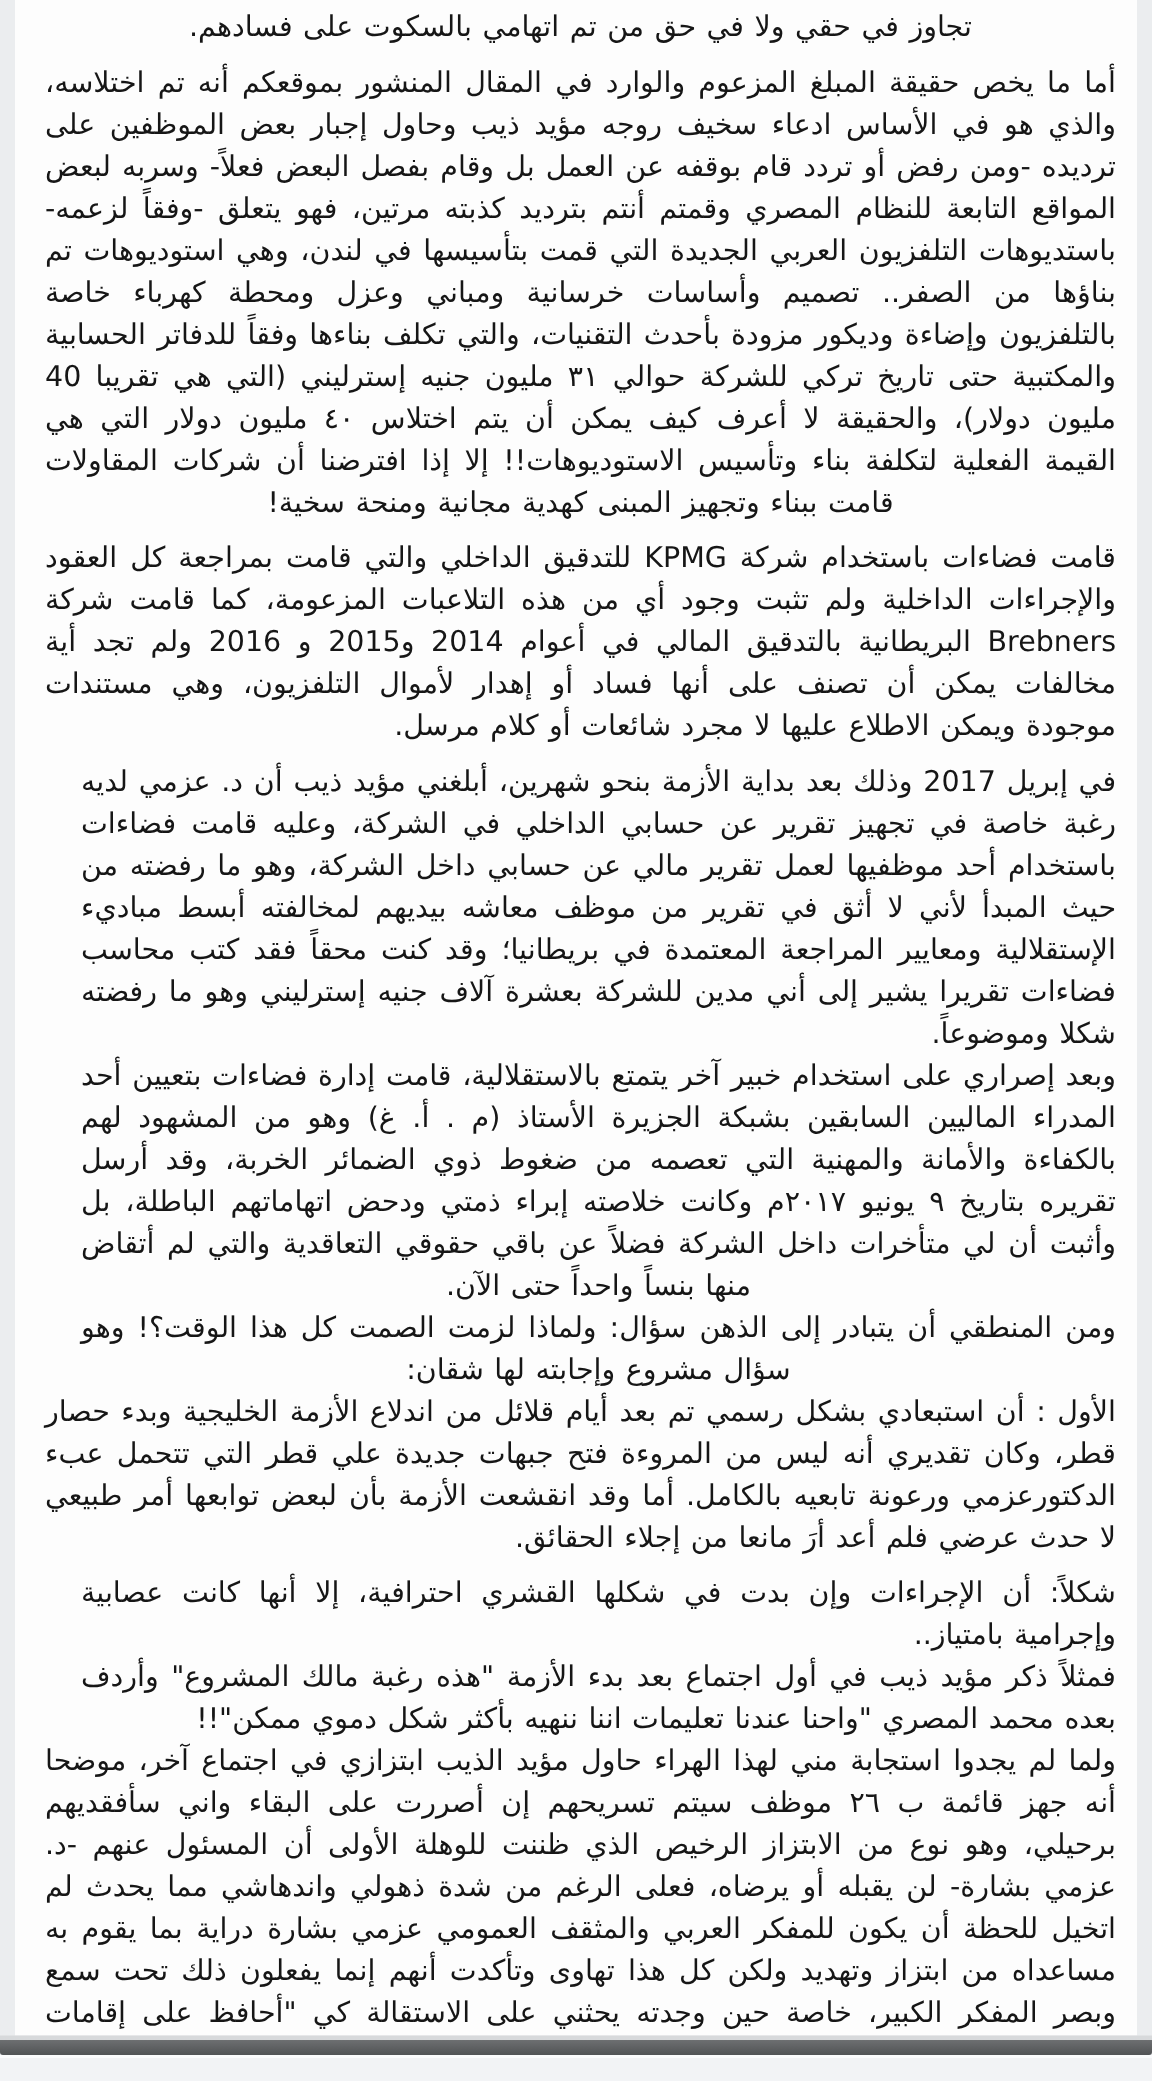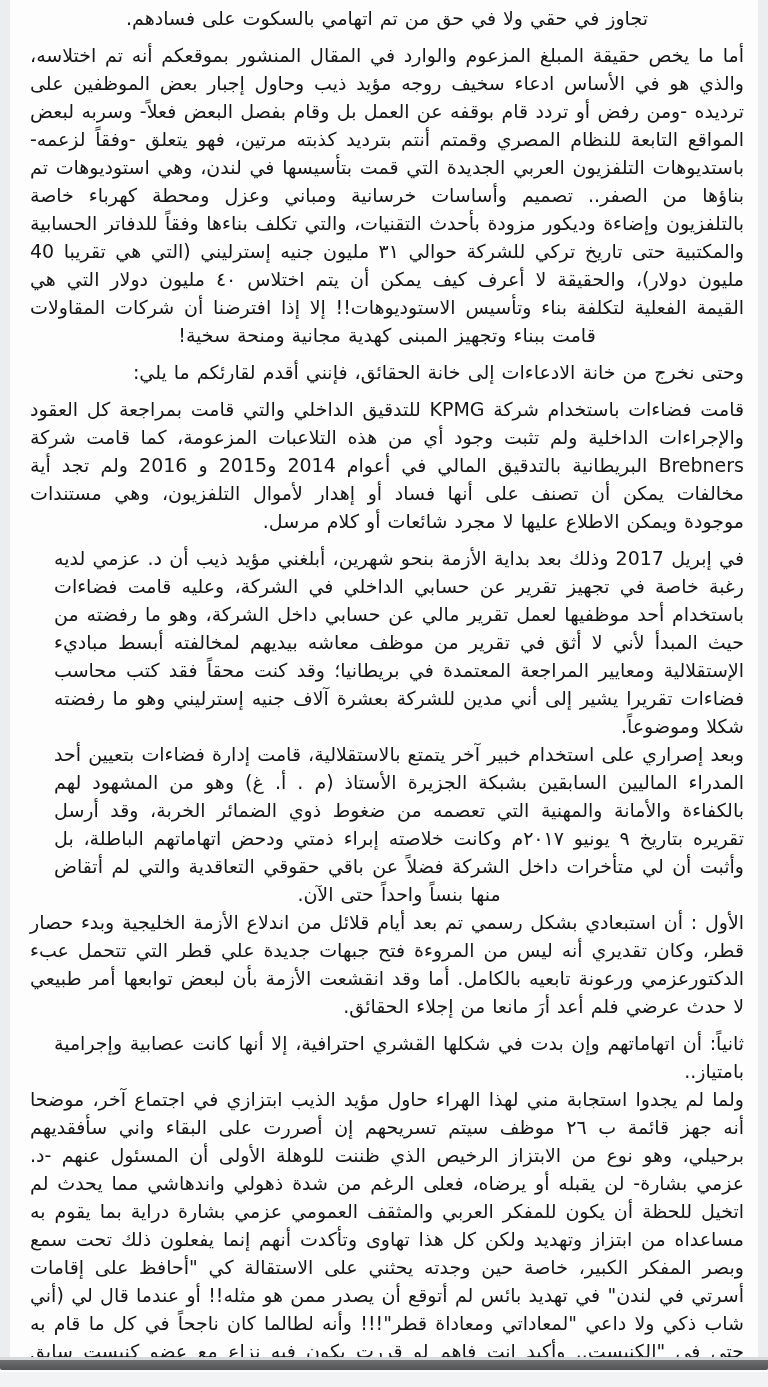--- a/index.html
+++ b/index.html
@@ -77,26 +77,27 @@
   }
 </style>
 </head>
 <body>
 
 <div class="screen">
 
   <div class="doc-page" dir="rtl" lang="ar">
     <p class="para lc">تجاوز في حقي ولا في حق من تم اتهامي بالسكوت على فسادهم.</p>
     <p class="para lc">أما ما يخص حقيقة المبلغ المزعوم والوارد في المقال المنشور بموقعكم أنه تم اختلاسه، والذي هو في الأساس ادعاء سخيف روجه مؤيد ذيب وحاول إجبار بعض الموظفين على ترديده -ومن رفض أو تردد قام بوقفه عن العمل بل وقام بفصل البعض فعلاً- وسربه لبعض المواقع التابعة للنظام المصري وقمتم أنتم بترديد كذبته مرتين، فهو يتعلق -وفقاً لزعمه- باستديوهات التلفزيون العربي الجديدة التي قمت بتأسيسها في لندن، وهي استوديوهات تم بناؤها من الصفر.. تصميم وأساسات خرسانية ومباني وعزل ومحطة كهرباء خاصة بالتلفزيون وإضاءة وديكور مزودة بأحدث التقنيات، والتي تكلف بناءها وفقاً للدفاتر الحسابية والمكتبية حتى تاريخ تركي للشركة حوالي ٣١ مليون جنيه إسترليني (التي هي تقريبا 40 مليون دولار)، والحقيقة لا أعرف كيف يمكن أن يتم اختلاس ٤٠ مليون دولار التي هي القيمة الفعلية لتكلفة بناء وتأسيس الاستوديوهات!! إلا إذا افترضنا أن شركات المقاولات قامت ببناء وتجهيز المبنى كهدية مجانية ومنحة سخية!</p>
-    <p class="para">وحتى نخرج من خانة الادعاءات إلى خانة الحقائق، فإنني أقدم لقارئكم ما يلي:</p>
     <p class="para">قامت فضاءات باستخدام شركة KPMG للتدقيق الداخلي والتي قامت بمراجعة كل العقود والإجراءات الداخلية ولم تثبت وجود أي من هذه التلاعبات المزعومة، كما قامت شركة Brebners البريطانية بالتدقيق المالي في أعوام 2014 و2015 و 2016 ولم تجد أية مخالفات يمكن أن تصنف على أنها فساد أو إهدار لأموال التلفزيون، وهي مستندات موجودة ويمكن الاطلاع عليها لا مجرد شائعات أو كلام مرسل.</p>
     <p class="para tight">في إبريل 2017 وذلك بعد بداية الأزمة بنحو شهرين، أبلغني مؤيد ذيب أن د. عزمي لديه رغبة خاصة في تجهيز تقرير عن حسابي الداخلي في الشركة، وعليه قامت فضاءات باستخدام أحد موظفيها لعمل تقرير مالي عن حسابي داخل الشركة، وهو ما رفضته من حيث المبدأ لأني لا أثق في تقرير من موظف معاشه بيديهم لمخالفته أبسط مباديء الإستقلالية ومعايير المراجعة المعتمدة في بريطانيا؛ وقد كنت محقاً فقد كتب محاسب فضاءات تقريرا يشير إلى أني مدين للشركة بعشرة آلاف جنيه إسترليني وهو ما رفضته شكلا وموضوعاً.</p>
     <p class="para tight lc">وبعد إصراري على استخدام خبير آخر يتمتع بالاستقلالية، قامت إدارة فضاءات بتعيين أحد المدراء الماليين السابقين بشبكة الجزيرة الأستاذ (م . أ. غ) وهو من المشهود لهم بالكفاءة والأمانة والمهنية التي تعصمه من ضغوط ذوي الضمائر الخربة، وقد أرسل تقريره بتاريخ ٩ يونيو ٢٠١٧م وكانت خلاصته إبراء ذمتي ودحض اتهاماتهم الباطلة، بل وأثبت أن لي متأخرات داخل الشركة فضلاً عن باقي حقوقي التعاقدية والتي لم أتقاض منها بنساً واحداً حتى الآن.</p>
+    <p class="para tight lc">ومن المنطقي أن يتبادر إلى الذهن سؤال: ولماذا لزمت الصمت كل هذا الوقت؟! وهو سؤال مشروع وإجابته لها شقان:</p>
     <p class="para">الأول : أن استبعادي بشكل رسمي تم بعد أيام قلائل من اندلاع الأزمة الخليجية وبدء حصار قطر، وكان تقديري أنه ليس من المروءة فتح جبهات جديدة علي قطر التي تتحمل عبء الدكتورعزمي ورعونة تابعيه بالكامل. أما وقد انقشعت الأزمة بأن لبعض توابعها أمر طبيعي لا حدث عرضي فلم أعد أرَ مانعا من إجلاء الحقائق.</p>
-    <p class="para tight">ثانياً: أن اتهاماتهم وإن بدت في شكلها القشري احترافية، إلا أنها كانت عصابية وإجرامية بامتياز..</p>
+    <p class="para tight">شكلاً: أن الإجراءات وإن بدت في شكلها القشري احترافية، إلا أنها كانت عصابية وإجرامية بامتياز..</p>
+    <p class="para tight">فمثلاً ذكر مؤيد ذيب في أول اجتماع بعد بدء الأزمة "هذه رغبة مالك المشروع" وأردف بعده محمد المصري "واحنا عندنا تعليمات اننا ننهيه بأكثر شكل دموي ممكن"!!</p>
     <p class="para">ولما لم يجدوا استجابة مني لهذا الهراء حاول مؤيد الذيب ابتزازي في اجتماع آخر، موضحا أنه جهز قائمة ب ٢٦ موظف سيتم تسريحهم إن أصررت على البقاء واني سأفقديهم برحيلي، وهو نوع من الابتزاز الرخيص الذي ظننت للوهلة الأولى أن المسئول عنهم -د. عزمي بشارة- لن يقبله أو يرضاه، فعلى الرغم من شدة ذهولي واندهاشي مما يحدث لم اتخيل للحظة أن يكون للمفكر العربي والمثقف العمومي عزمي بشارة دراية بما يقوم به مساعداه من ابتزاز وتهديد ولكن كل هذا تهاوى وتأكدت أنهم إنما يفعلون ذلك تحت سمع وبصر المفكر الكبير، خاصة حين وجدته يحثني على الاستقالة كي "أحافظ على إقامات أسرتي في لندن" في تهديد بائس لم أتوقع أن يصدر ممن هو مثله!! أو عندما قال لي (أني شاب ذكي ولا داعي "لمعاداتي ومعاداة قطر"!!! وأنه لطالما كان ناجحاً في كل ما قام به حتى في "الكنيست.. وأكيد انت فاهم لو قررت يكون فيه نزاع مع عضو كنيست سابق هايكون محسوم لمين").</p>
   </div>
 
   <div class="edge-gap"></div>
   <div class="dark-bar"></div>
   <div class="bottom-strip"></div>
 
 </div>
 
 </body></html>

